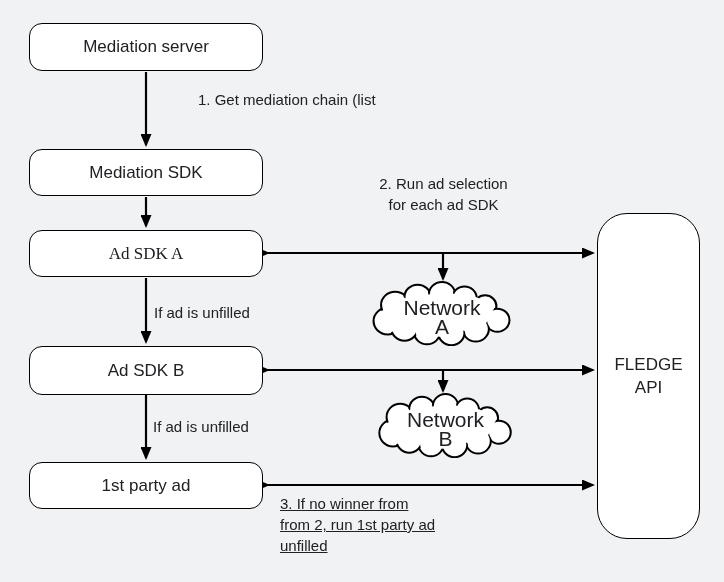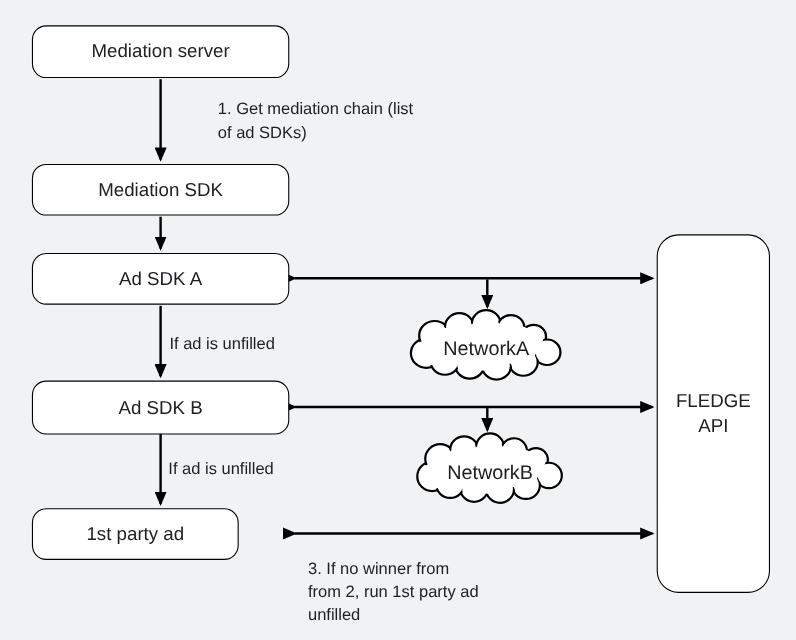--- a/index.html
+++ b/index.html
@@ -14,44 +14,44 @@
     font-family:"Liberation Sans",sans-serif;color:var(--text);overflow:hidden;
   }
   .arrow-layer{position:absolute;left:0;top:0;width:724px;height:582px;}
   .node{
     position:absolute;background:var(--node-fill);border:1.6px solid var(--line);
     border-radius:13px;display:flex;align-items:center;justify-content:center;
     font-size:17px;color:var(--text);box-sizing:border-box;text-align:center;
   }
   #node-mediation-server{left:29px;top:23px;width:234px;height:48px;}
   #node-mediation-sdk{left:29px;top:149px;width:234px;height:47px;}
-  #node-ad-sdk-a{left:29px;top:230px;width:234px;height:47px;}
+  #node-ad-sdk-a{left:29px;top:230px;width:234px;height:47px;font-family:Liberation Serif, serif;}
   #node-ad-sdk-b{left:29px;top:346px;width:234px;height:49px;}
-  #node-first-party-ad{left:29px;top:462px;width:188px;height:47px;justify-content:center;}
+  #node-first-party-ad{left:29px;top:462px;width:234px;height:47px;justify-content:center;}
   #node-fledge-api{
-    left:597px;top:213px;width:103px;height:326px;border-radius:20px;
+    left:597px;top:213px;width:103px;height:326px;border-radius:30px;
     flex-direction:column;line-height:23px;
   }
   .annotation{
     position:absolute;font-size:15px;line-height:21px;color:var(--text);
     white-space:nowrap;
   }
   .annotation span{display:block;}
   #annotation-step1{left:174px;top:89px;margin-left:24px;}
   #annotation-step2{left:356px;top:173px;width:175px;text-align:center;}
   #annotation-unfilled-a{left:154px;top:302px;}
   #annotation-unfilled-b{left:153px;top:416px;}
-  #annotation-step3{left:280px;top:507px;}
+  #annotation-step3{left:280px;top:493px;text-decoration:underline;}
   .cloud{position:absolute;}
   #cloud-network-a{left:367px;top:282px;width:150px;height:64px;}
   #cloud-network-b{left:373px;top:394px;width:145px;height:64px;}
   .cloud svg{position:absolute;left:0;top:0;width:100%;height:100%;overflow:visible;}
   .cloud-label{
-    position:absolute;inset:0;display:flex;flex-direction:row;align-items:center;
-    justify-content:center;padding-top:6px;font-size:18px;line-height:19px;
+    position:absolute;inset:0;display:flex;flex-direction:column;align-items:center;
+    justify-content:center;padding-top:6px;font-size:21px;line-height:19px;
     color:var(--text);text-align:center;
   }
 </style>
 </head>
 <body>
 
 <div class="canvas">
 
   <svg class="arrow-layer" viewBox="0 0 724 582" xmlns="http://www.w3.org/2000/svg">
     <defs>
@@ -163,21 +163,24 @@
       </g>
     </svg>
     <div class="cloud-label">
       <span>Network</span>
       <span>B</span>
     </div>
   </div>
 
   <div class="annotation" id="annotation-step1">
     <span>1. Get mediation chain (list</span>
-    <span>of ad SDKs)</span>
+  </div>
+  <div class="annotation" id="annotation-step2">
+    <span>2. Run ad selection</span>
+    <span>for each ad SDK</span>
   </div>
   <div class="annotation" id="annotation-unfilled-a">
     <span>If ad is unfilled</span>
   </div>
   <div class="annotation" id="annotation-unfilled-b">
     <span>If ad is unfilled</span>
   </div>
   <div class="annotation" id="annotation-step3">
     <span>3. If no winner from</span>
     <span>from 2, run 1st party ad</span>

